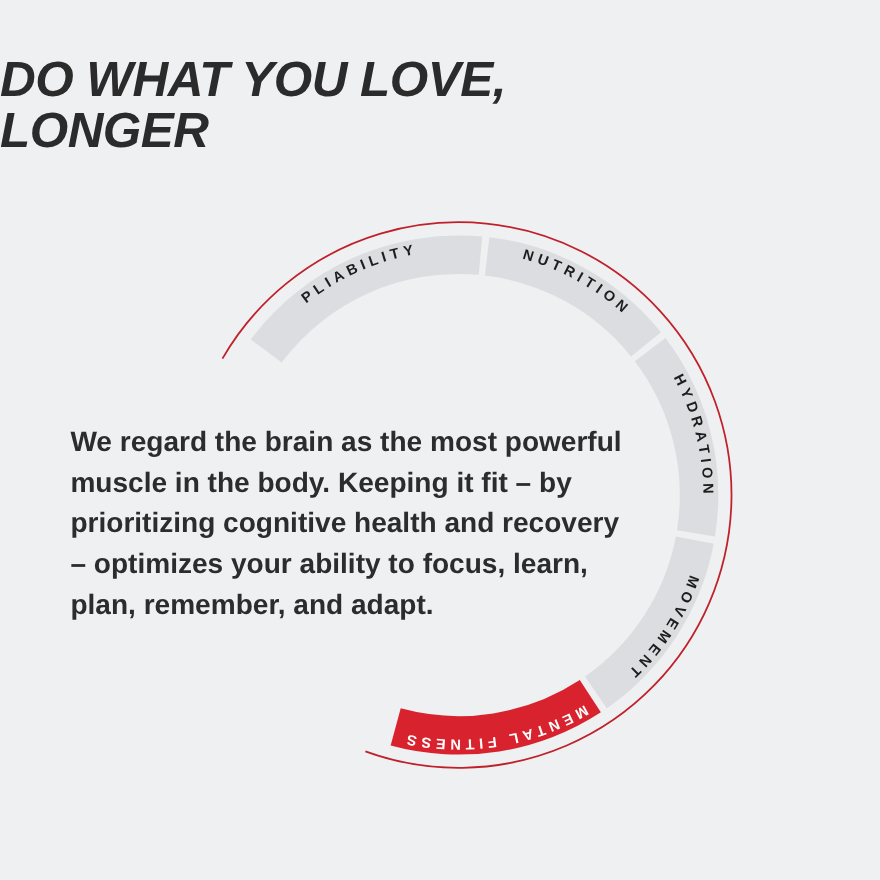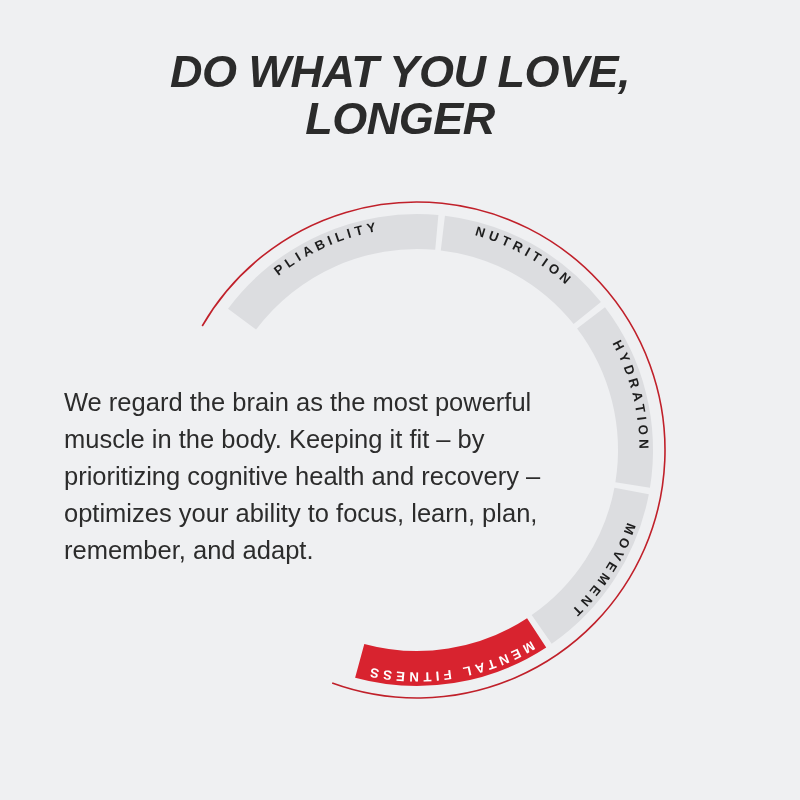--- a/index.html
+++ b/index.html
@@ -20,40 +20,40 @@
     width: 800px;
     height: 800px;
   }
 
   
   #headline {
     position: absolute;
     left: 0;
     top: 48px;
     width: 800px;
-    text-align: center;
+    text-align: left;
     font-family: "Liberation Sans", sans-serif;
     font-weight: bold;
     font-style: italic;
     font-size: 45px;
     line-height: 47px;
     letter-spacing: -0.5px;
     color: #2b2b2b;
     text-transform: uppercase;
     white-space: pre-line;
   }
 
   
   #body-copy {
     position: absolute;
     left: 64px;
     top: 358px;
     width: 520px;
     font-family: "Liberation Sans", sans-serif;
-    font-weight: normal;
+    font-weight: bold;
     font-size: 25.5px;
     line-height: 37px;
     color: #2c2c2c;
     white-space: pre-line;
   }
 
   
   #ring-wrap {
     position: absolute;
     left: 0; top: 0;

